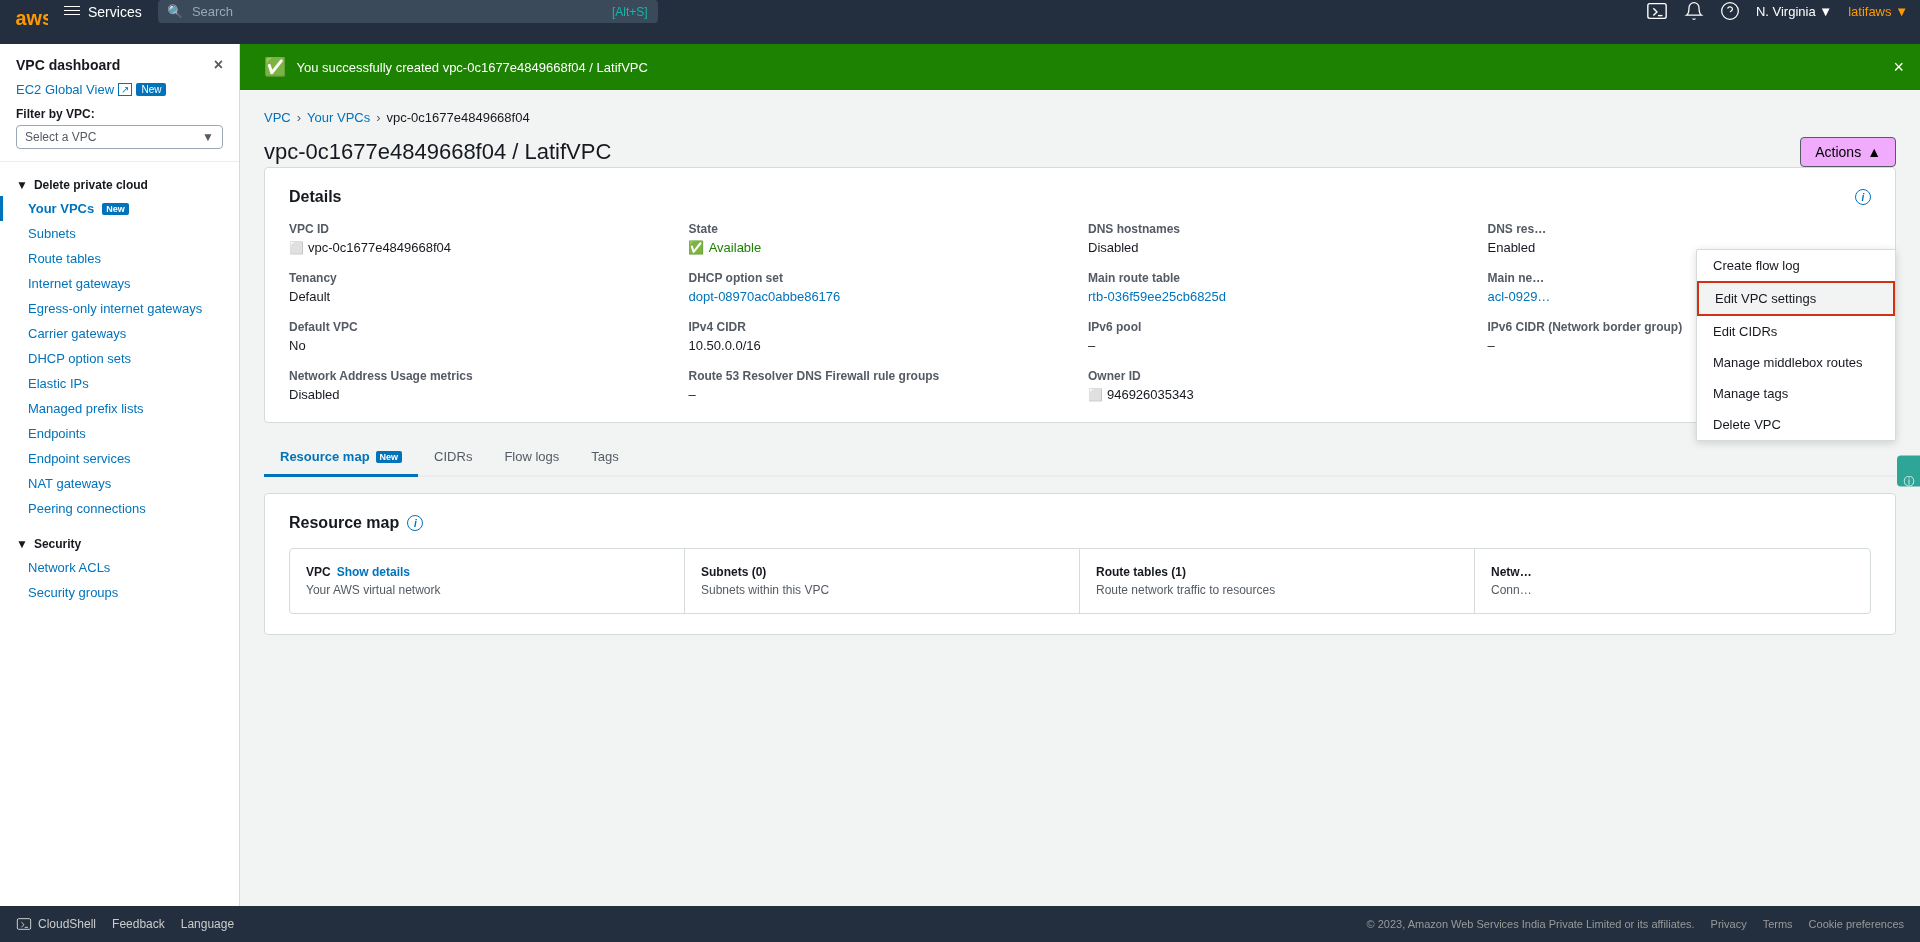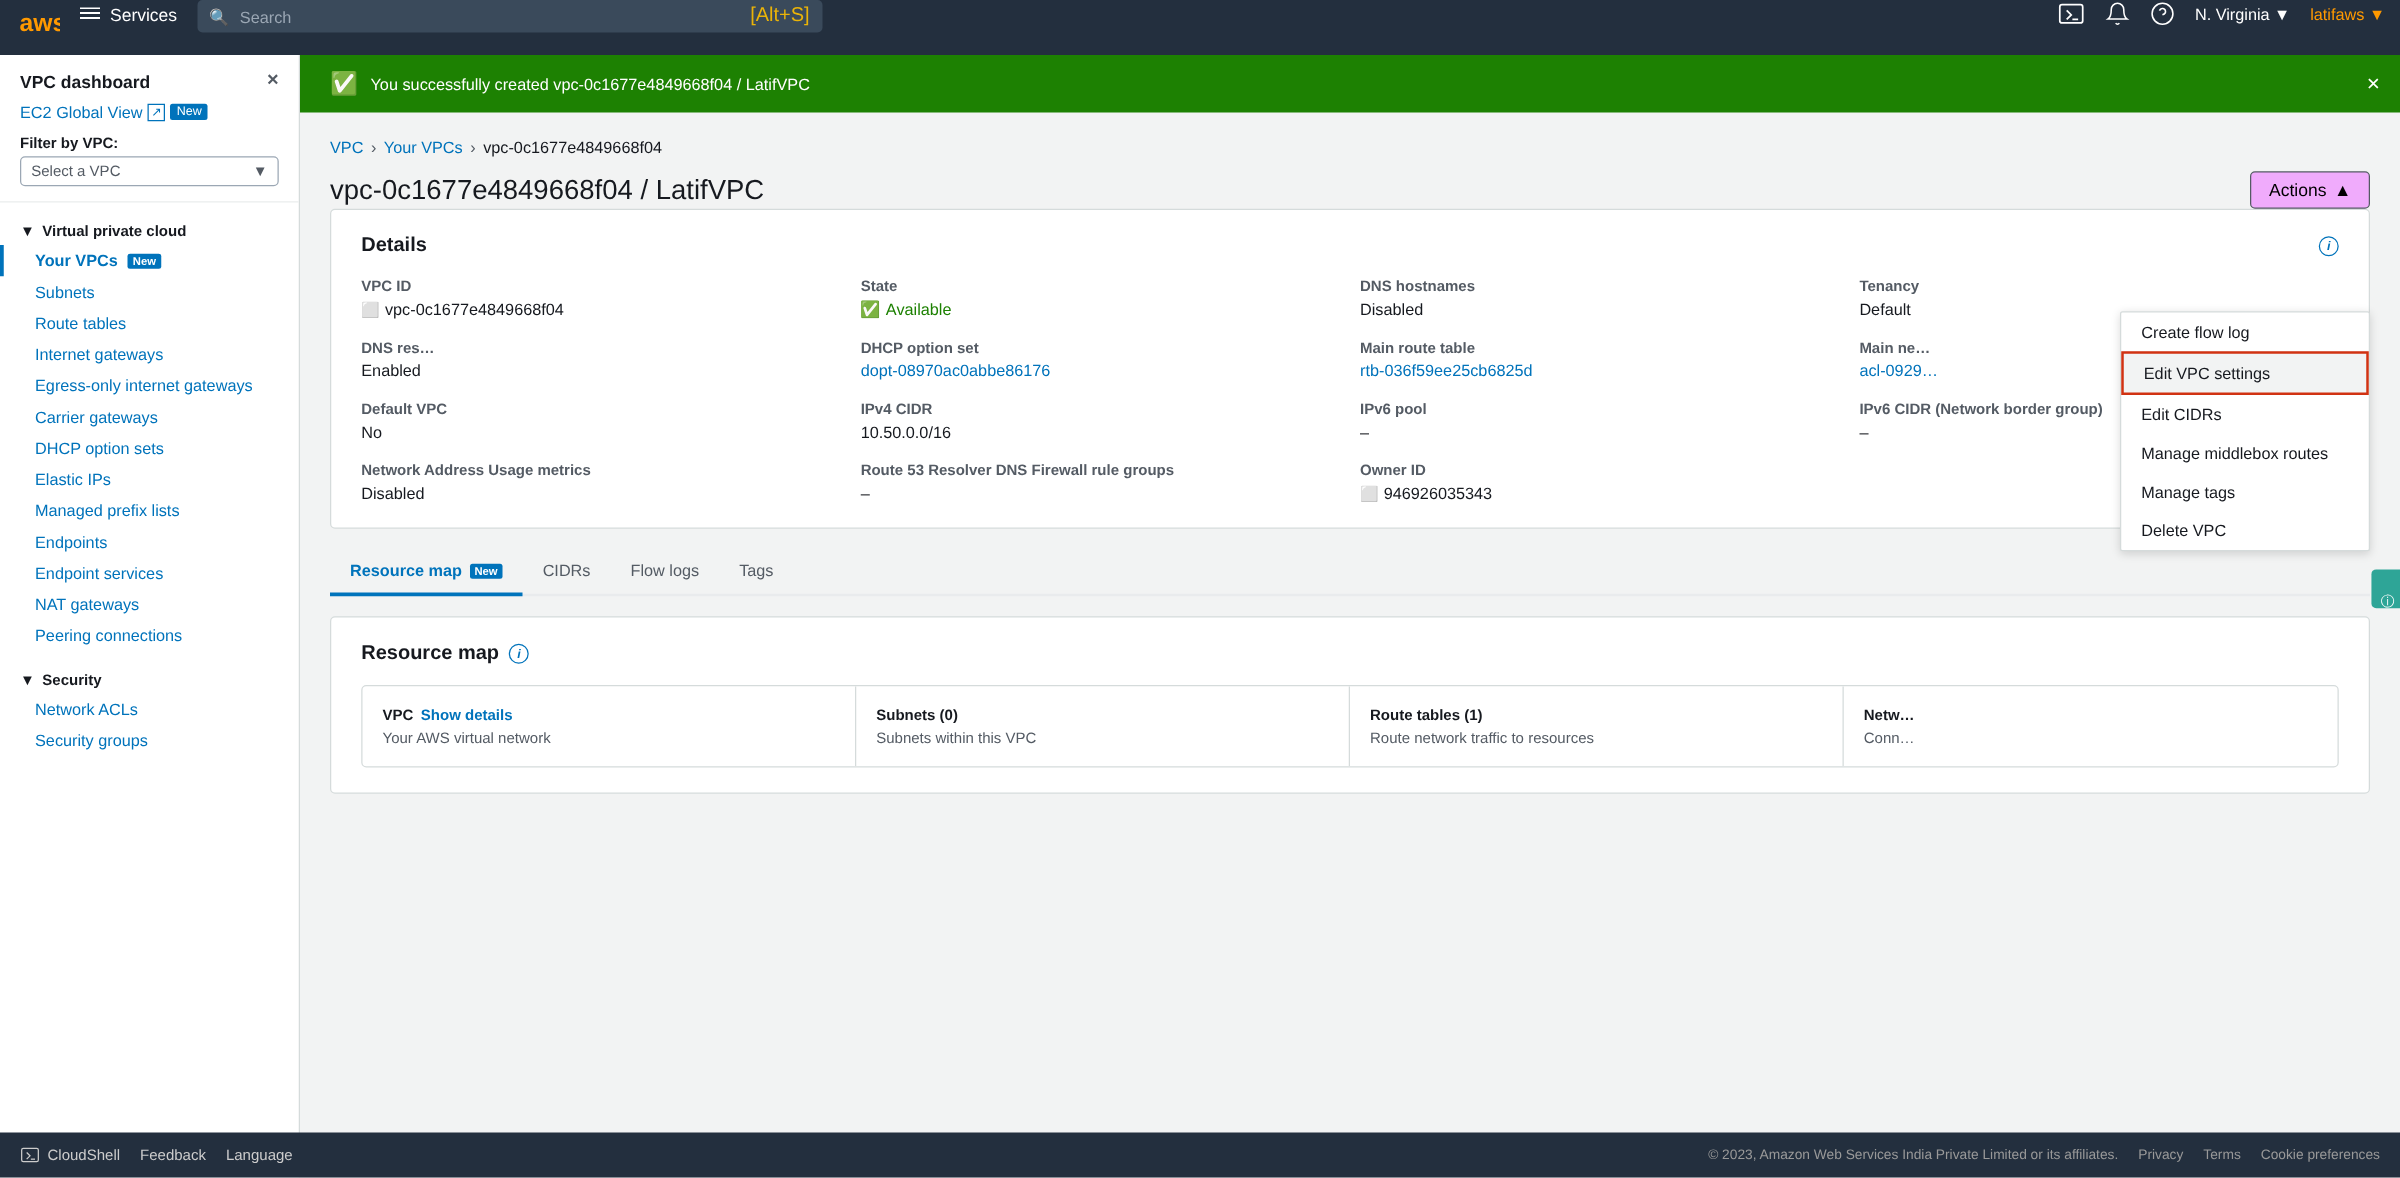--- a/index.html
+++ b/index.html
@@ -22,21 +22,21 @@
       display: flex; align-items: center;
       background: #3a4a5b; border-radius: 4px;
       padding: 4px 10px; flex: 1; max-width: 500px;
       color: #aaa; font-size: 13px; gap: 8px;
     }
     .nav-search input {
       background: transparent; border: none; outline: none;
       color: #fff; font-size: 13px; flex: 1;
     }
     .nav-search input::placeholder { color: #9ba7b4; }
-    .nav-search-shortcut { color: #eab308; font-size: 16px; }
+    .nav-search-shortcut { color: #14b8a6; font-size: 12px; }
     .nav-right { display: flex; align-items: center; margin-left: auto; gap: 16px; color: #fff; }
     .nav-icon { cursor: pointer; display: flex; align-items: center; }
     .nav-region { color: #fff; font-size: 13px; cursor: pointer; }
     .nav-user { color: #ff9900; font-size: 13px; cursor: pointer; }
 
     
     .main-layout { display: flex; height: calc(942px - 44px); }
 
     
     .sidebar {
@@ -257,21 +257,21 @@
       <div class="filter-vpc">Filter by VPC:</div>
       <div class="filter-select">
         <span>Select a VPC</span>
         <span>▼</span>
       </div>
     </div>
 
     <div class="sidebar-nav">
       <div class="sidebar-section-title">
         <span>▼</span>
-        <span>Virtual private cloud</span>
+        <span>Delete private cloud</span>
       </div>
       <div class="sidebar-item active">
         <span>Your VPCs</span>
         <span class="new-badge">New</span>
       </div>
       <div class="sidebar-item">
           <span>Subnets</span>
         </div>
       <div class="sidebar-item">
           <span>Route tables</span>
@@ -377,30 +377,30 @@
               <span>Available</span>
             </div>
           </div>
           <div class="detail-item">
             <span class="detail-label">DNS hostnames</span>
             <div class="detail-value">
               <span>Disabled</span>
             </div>
           </div>
           <div class="detail-item">
+            <span class="detail-label">DNS res…</span>
+            <div class="detail-value">
+              <span>Enabled</span>
+            </div>
+          </div>
+
+          <div class="detail-item">
             <span class="detail-label">Tenancy</span>
             <div class="detail-value">
               <span>Default</span>
-            </div>
-          </div>
-
-          <div class="detail-item">
-            <span class="detail-label">DNS res…</span>
-            <div class="detail-value">
-              <span>Enabled</span>
             </div>
           </div>
           <div class="detail-item">
             <span class="detail-label">DHCP option set</span>
             <div class="detail-value">
               <a>dopt-08970ac0abbe86176</a>
             </div>
           </div>
           <div class="detail-item">
             <span class="detail-label">Main route table</span>

